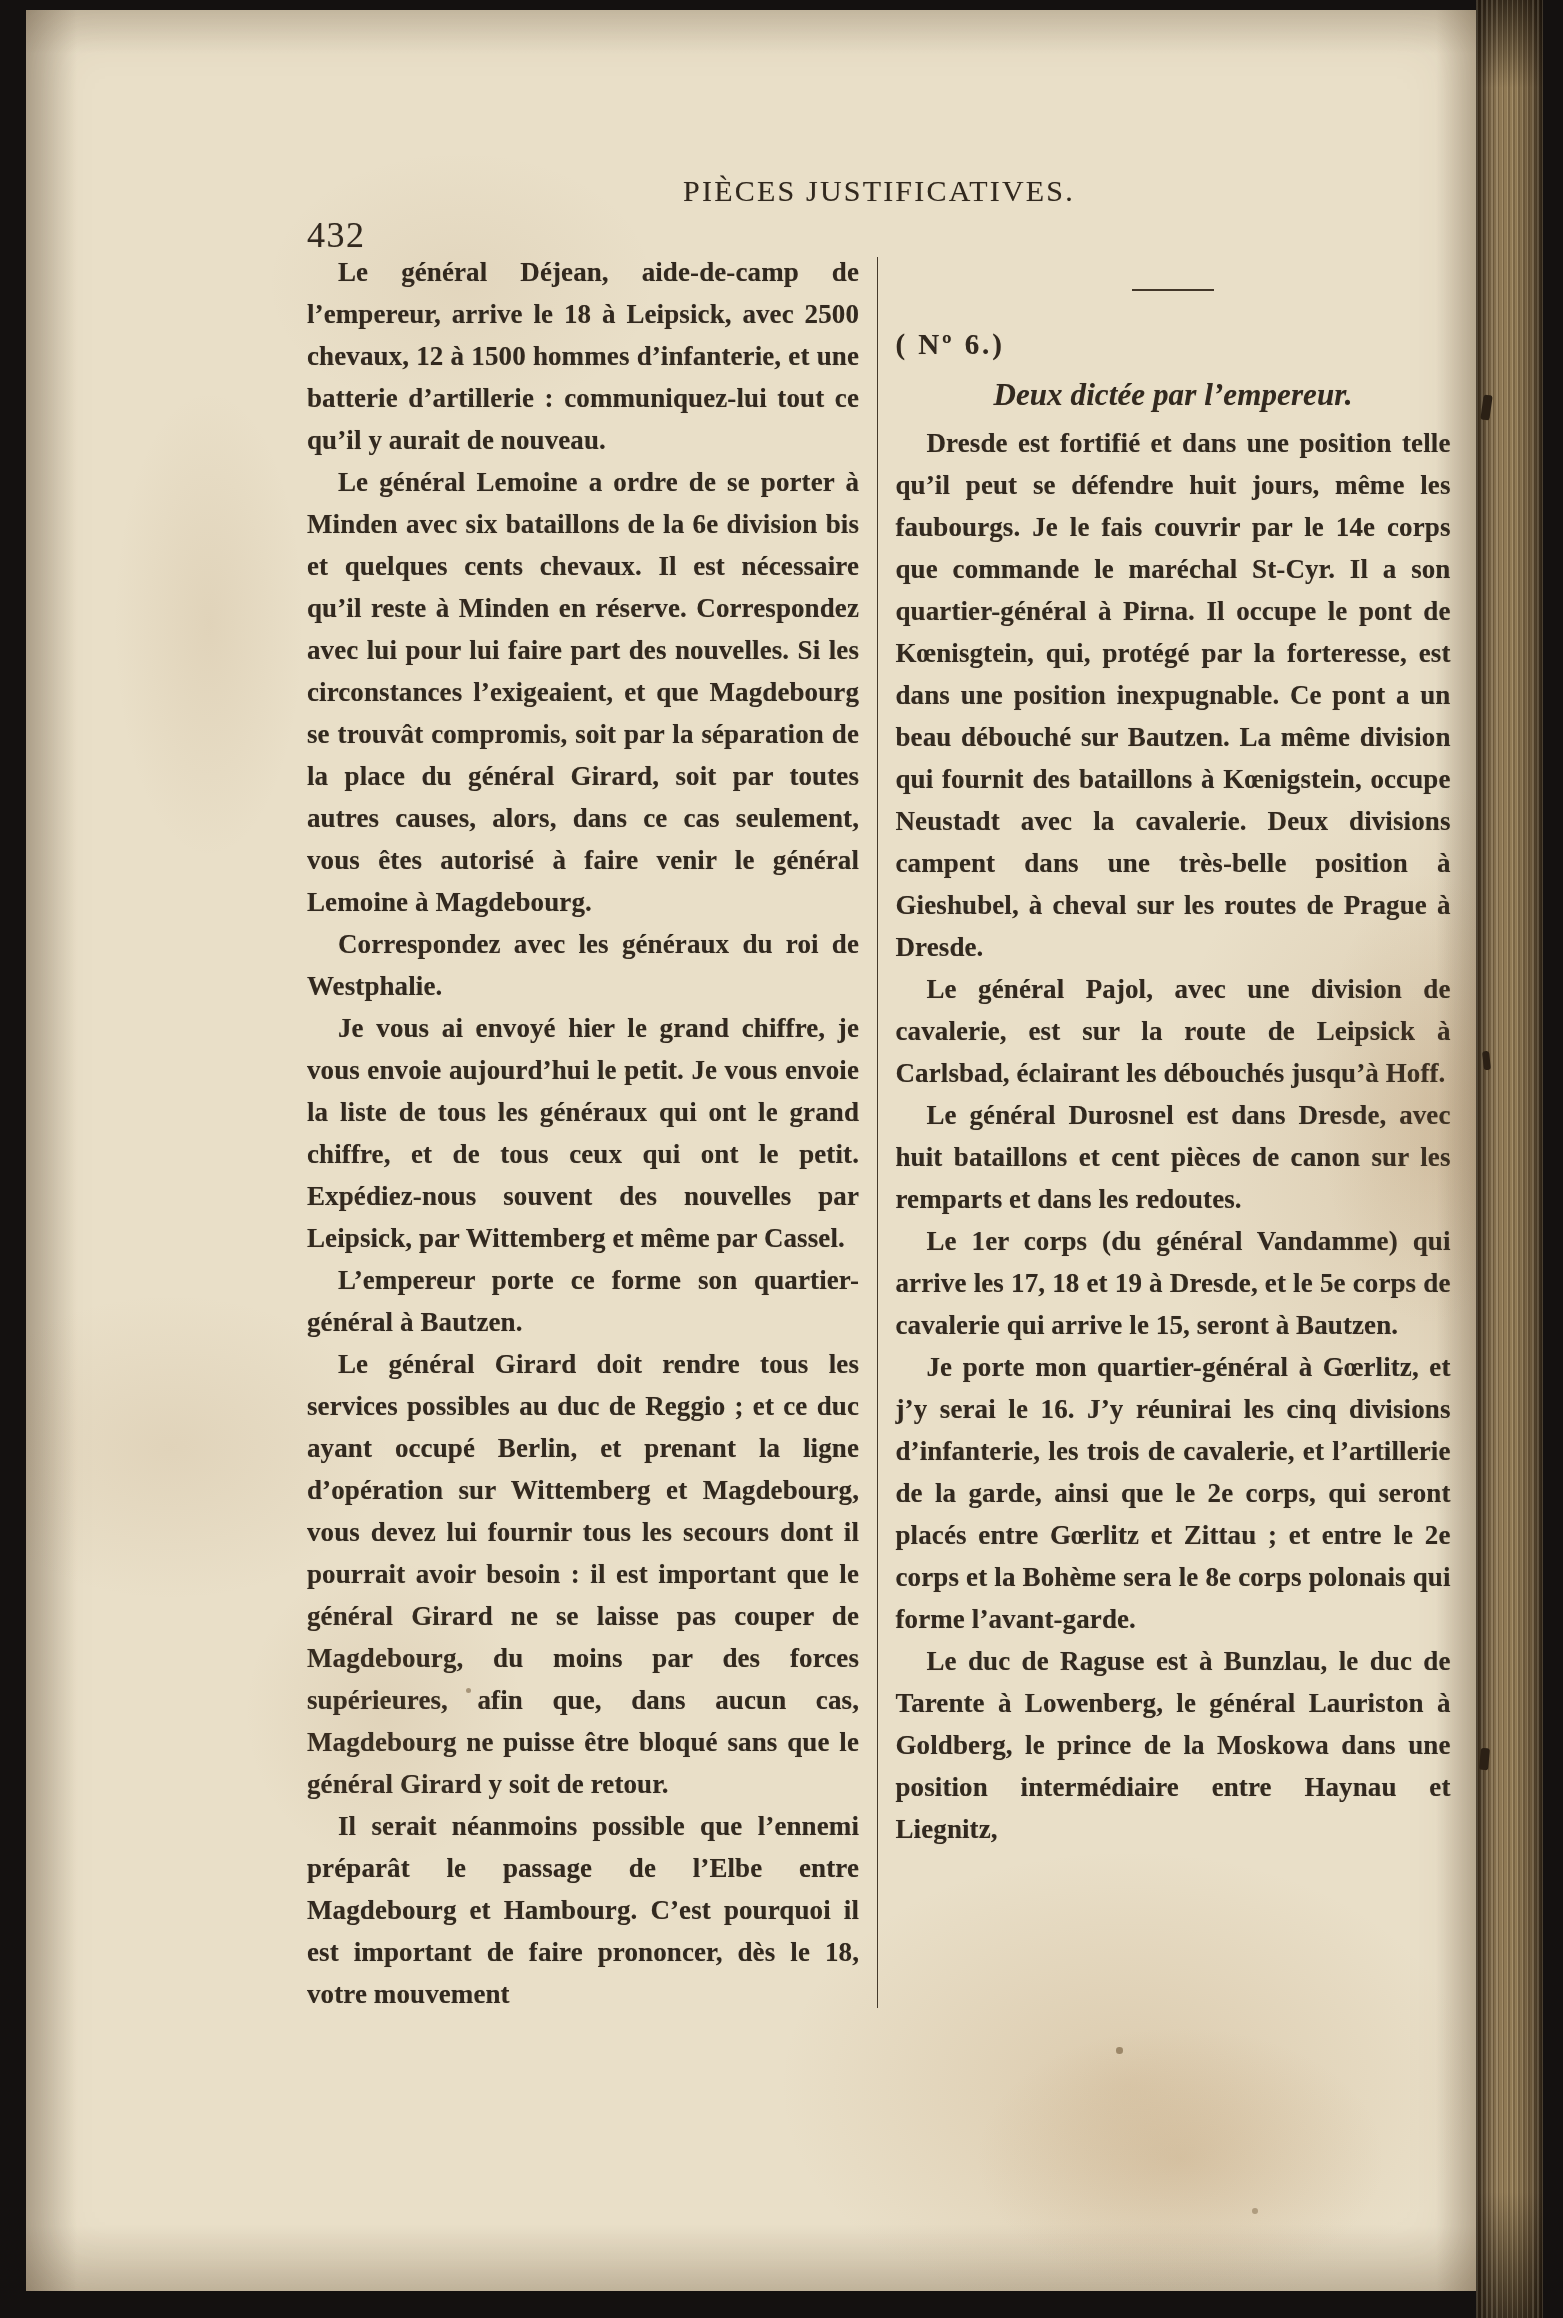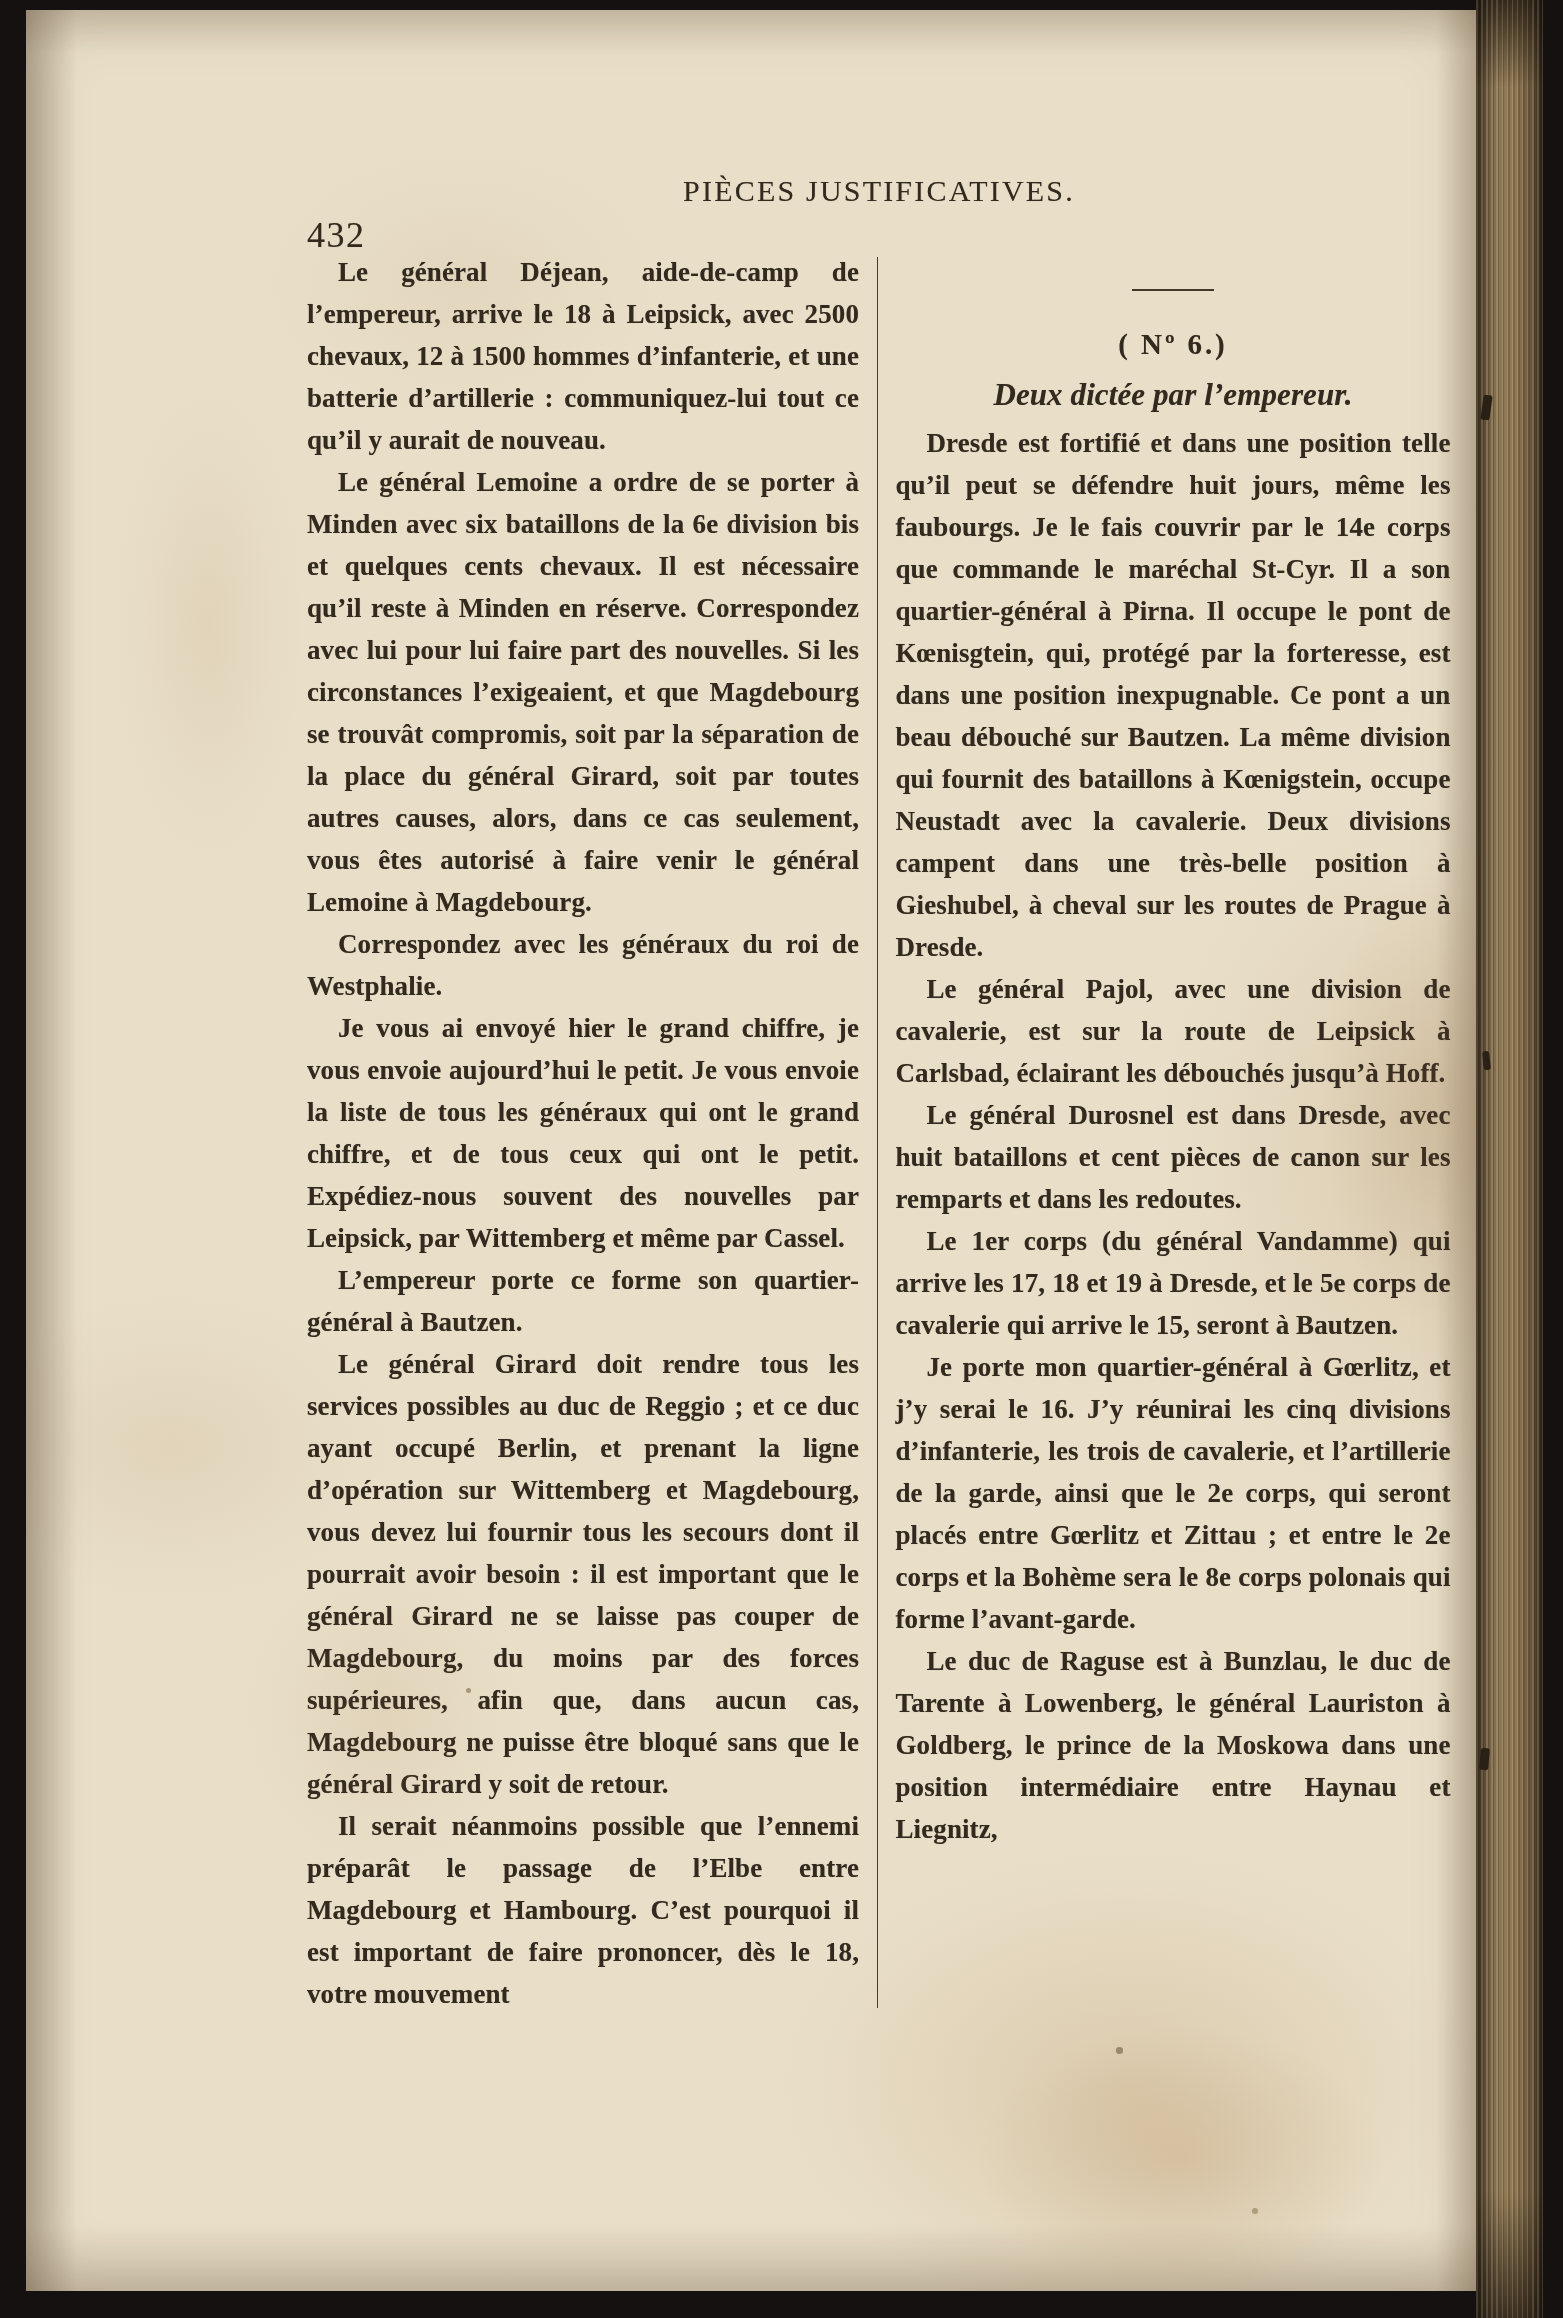--- a/index.html
+++ b/index.html
@@ -54,21 +54,21 @@
     font-size: 30px; font-weight: normal; letter-spacing: 2.2px;
   }
   .columns { display: flex; align-items: stretch; font-weight: bold; }
   .col { font-size: 27px; line-height: 42px; text-align: justify; letter-spacing: 0.1px; }
   .col.left  { width: 552px; }
   .col.right { width: 555px; }
   .col-divider { width: 1.5px; background: #453a2c; margin: 5.8px 17.5px 7.3px 17.5px; }
   .col p { text-indent: 31px; }
   .col p.no-indent { text-indent: 0; }
   .rule { width: 82px; height: 2.2px; background: #43372a; margin: 38px auto 32px auto; }
-  .sec-no   { text-align: center; font-size: 29px; letter-spacing: 2.9px; margin-bottom: 8.8px; }
+  .sec-no   { text-align: left; font-size: 29px; letter-spacing: 2.9px; margin-bottom: 8.8px; }
   .sec-title{ text-align: center; font-style: italic; font-size: 31px; margin-bottom: 5.8px; }
   .dateline { text-align: right; padding-right: 102px; font-size: 22.7px; margin-bottom: 10.2px; }
   
   .stain, .speck { position: absolute; pointer-events: none; border-radius: 50%; }
   .st1 { left: 950px; top: 2017px; width: 409px; height: 263px;
          background: radial-gradient(closest-side, rgba(158,112,60,.18), rgba(158,112,60,0)); }
   .st2 { left: 1293px; top: 862px; width: 219px; height: 453px;
          background: radial-gradient(closest-side, rgba(150,108,60,.14), rgba(150,108,60,0)); }
   .st3 { left: 219px;  top: 1549px; width: 278px; height: 307px;
          background: radial-gradient(closest-side, rgba(148,108,62,.10), rgba(148,108,62,0)); }

